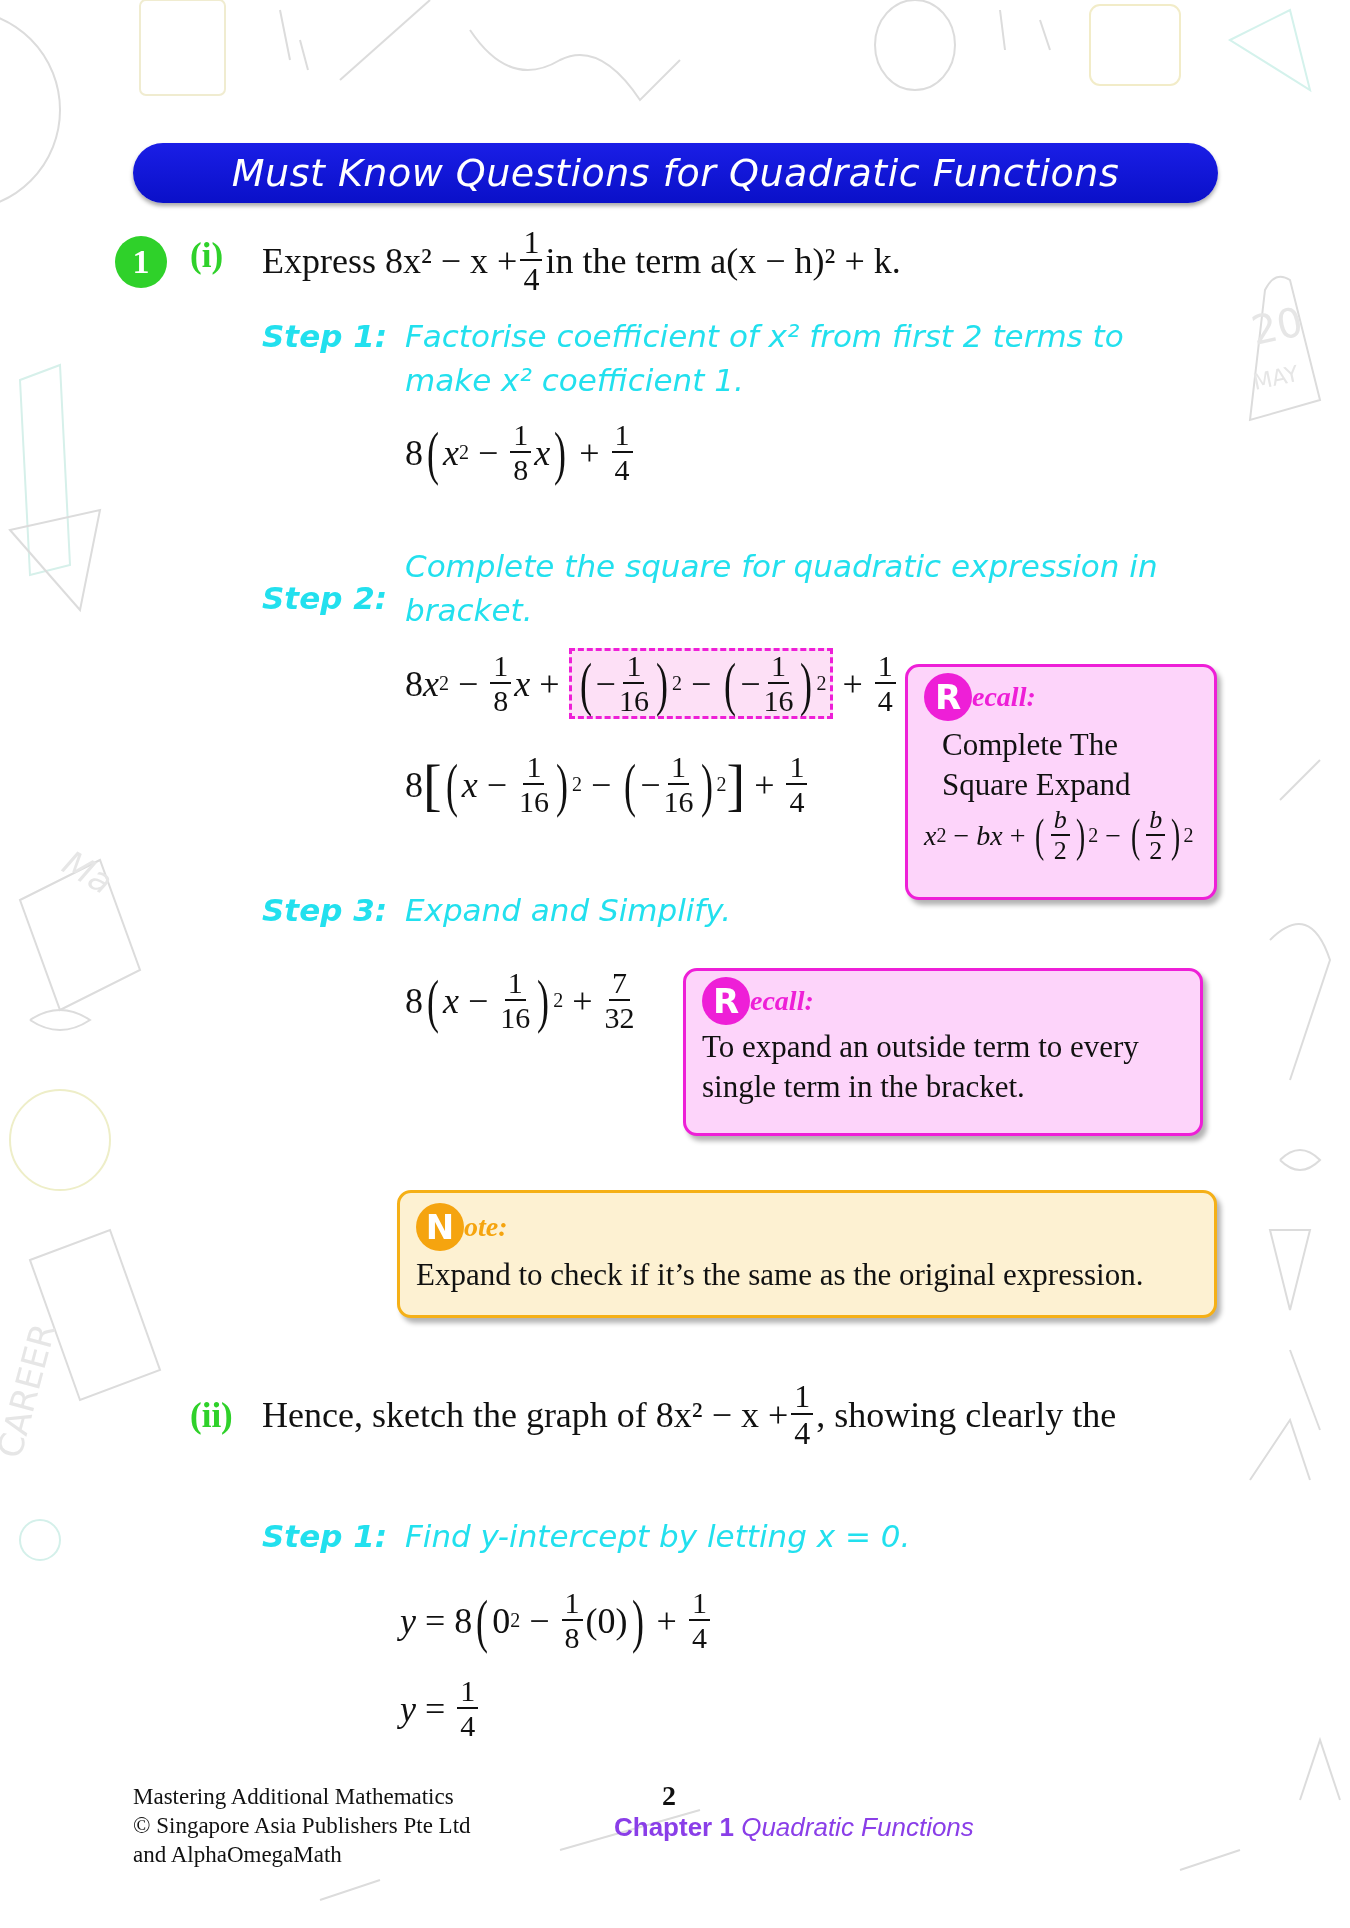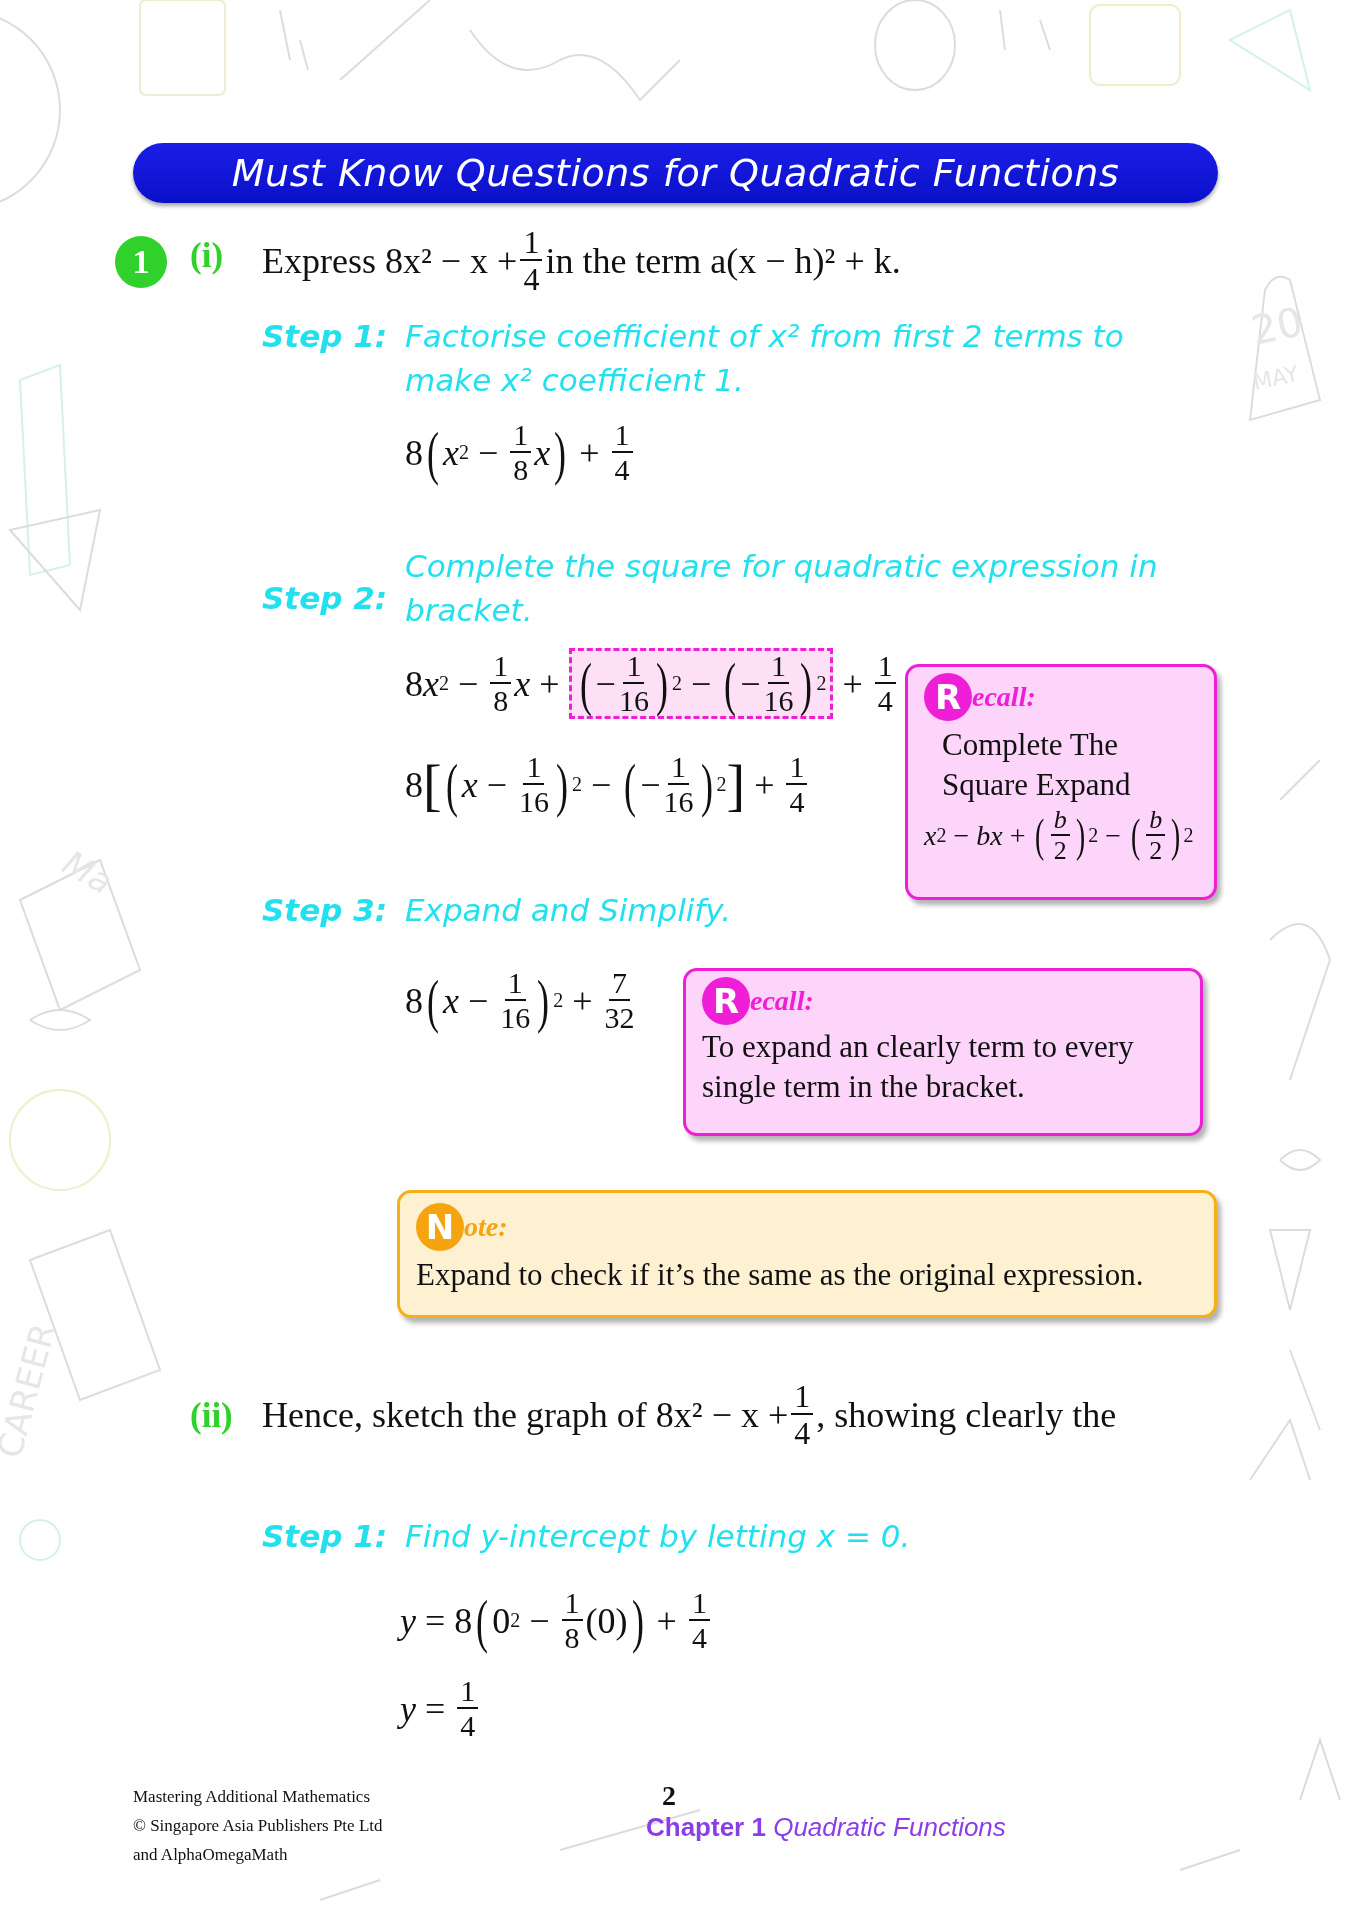--- a/index.html
+++ b/index.html
@@ -64,23 +64,23 @@
   .note {
     position: absolute; left: 397px; top: 1190px; width: 820px; height: 128px;
     background: #fdf1d2; border: 3px solid #f5b017; border-radius: 14px;
     box-shadow: 4px 5px 5px rgba(0,0,0,0.3); box-sizing: border-box; padding: 10px 16px;
   }
   .note .badge { background: #f5a40f; }
   .note .badge-word { color: #f5a40f; }
 
   .dashed { border: 3px dashed #ee1fd7; background: #fde0f6; padding: 0 4px; display: inline-flex; align-items: center; }
 
-  .footer-left { position: absolute; left: 133px; top: 1782px; font-size: 17px; line-height: 29px; font-family: Liberation Serif, serif; }
+  .footer-left { position: absolute; left: 133px; top: 1782px; font-size: 23px; line-height: 29px; font-family: Liberation Serif, serif; }
   .footer-page { position: absolute; left: 662px; top: 1780px; font-size: 28px; font-weight: bold; }
-  .footer-chap { position: absolute; left: 614px; top: 1812px; font-family: "Liberation Sans", sans-serif; font-size: 26px; color: #8a3ee8; margin-left: 32px; }
+  .footer-chap { position: absolute; left: 614px; top: 1812px; font-family: "Liberation Sans", sans-serif; font-size: 26px; color: #8a3ee8; }
   .footer-chap b { font-weight: bold; }
   .footer-chap i { font-style: italic; }
 </style>
 </head>
 <body>
 
 <svg class="bg-deco" width="1350" height="1928" style="left:0;top:0;">
   <g fill="none" stroke="#dcdcdc" stroke-width="2">
     <circle cx="-40" cy="110" r="100"></circle>
     <rect x="140" y="0" width="85" height="95" rx="6" stroke="#f0ecd0"></rect>
@@ -224,21 +224,21 @@
     </span><span class="paren">)</span><sup>2</sup>&nbsp;+&nbsp;<span class="frac" style="font-size:30px;">
       <span class="n">7</span>
       <span class="d">32</span>
     </span>
 </div>
 
 <div class="recall" style="left:683px; top:968px; width:520px; height:168px;">
   <div>
     <span class="badge">R</span><span class="badge-word">ecall:</span>
   </div>
-  <div class="body" style="margin-top:2px;">To expand an clearly term to every single term in the bracket.</div>
+  <div class="body" style="margin-top:2px;">To expand an outside term to every single term in the bracket.</div>
 </div>
 
 <div class="note">
   <div>
     <span class="badge">N</span><span class="badge-word">ote:</span>
   </div>
   <div class="body" style="font-size:31px; line-height:40px; margin-top:4px;">Expand to check if it’s the same as the original expression.</div>
 </div>
 
 <div class="abs" style="left:190px; top:1396px;">

